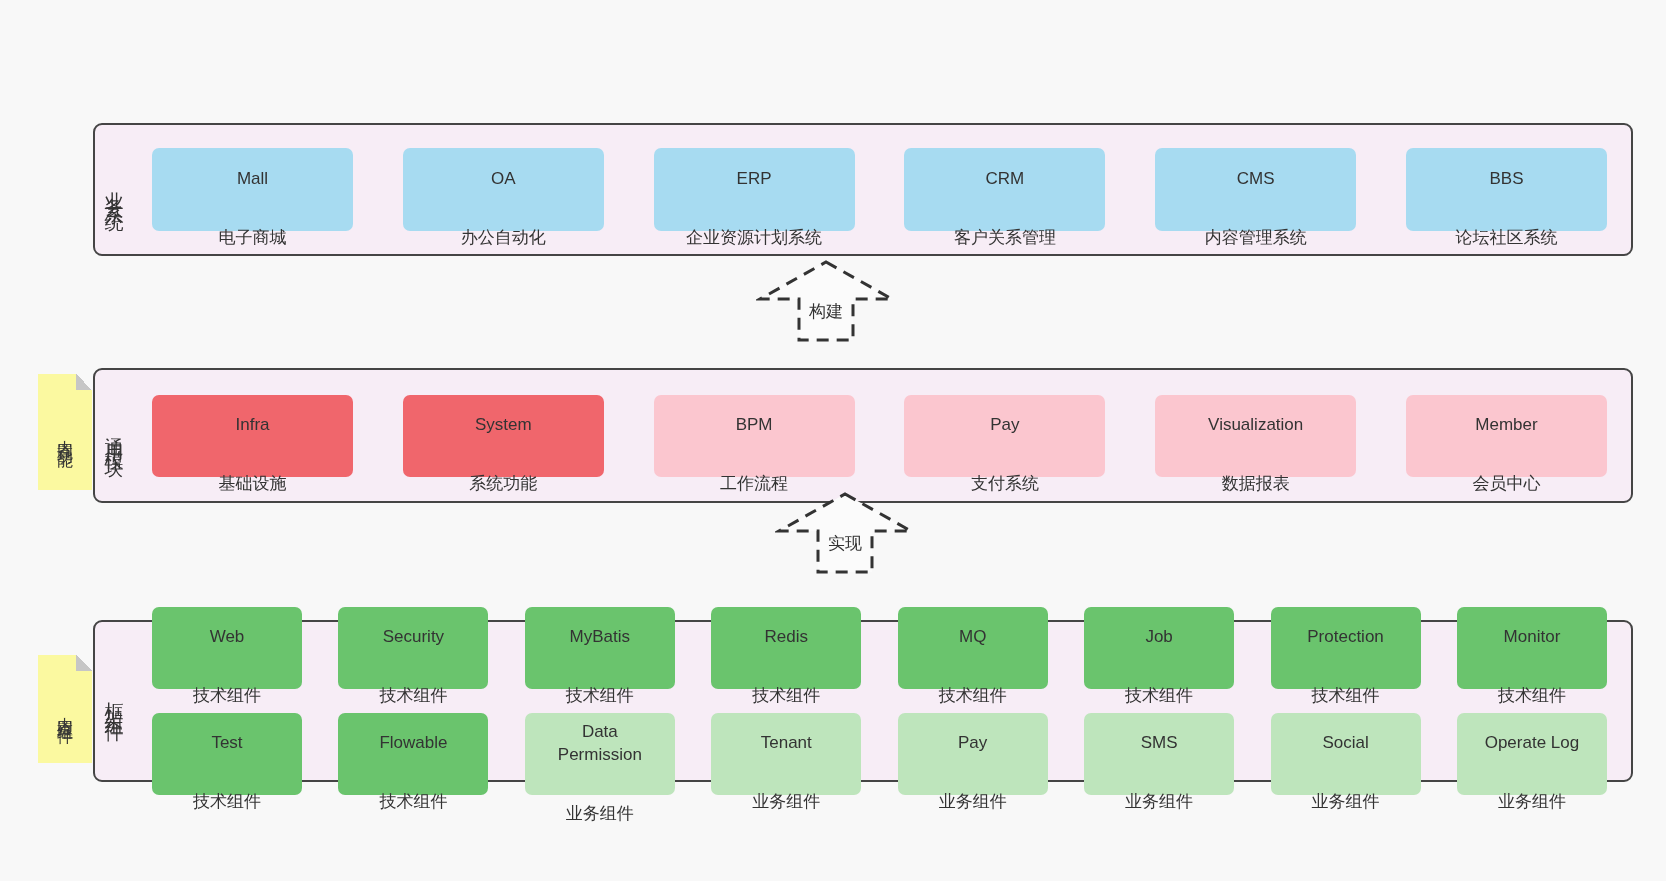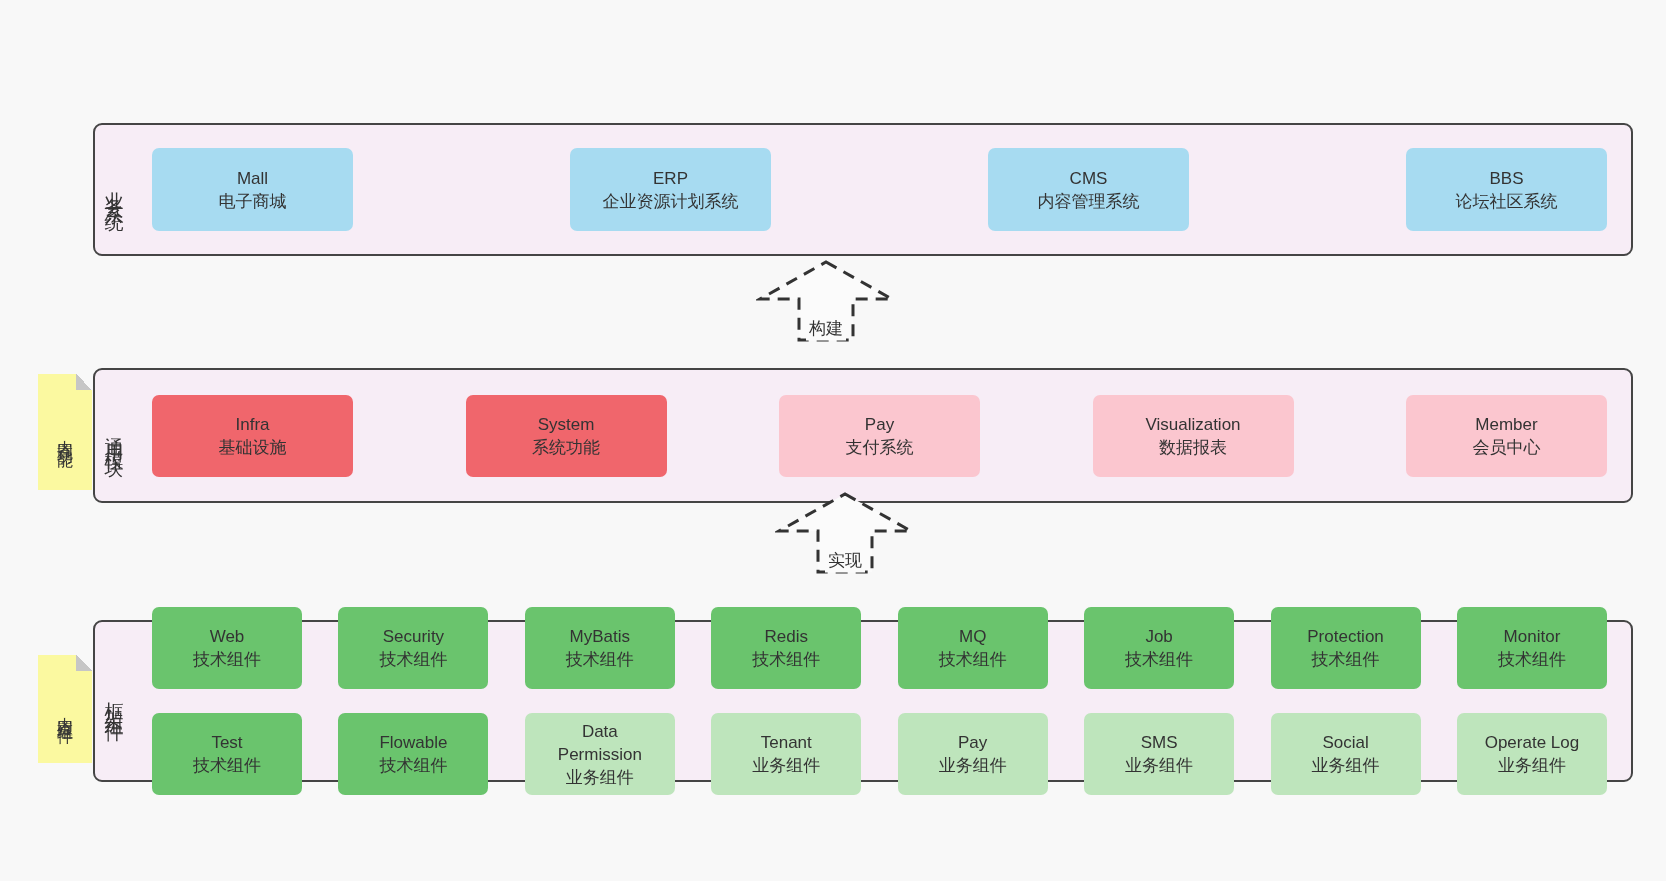--- a/index.html
+++ b/index.html
@@ -25,59 +25,67 @@
 
   .rows{position:absolute;left:57px;right:24px;top:0;bottom:0;
     display:flex;flex-direction:column;justify-content:center;gap:24px;}
   .box-row{display:flex;justify-content:space-between;}
 
   .box{border-radius:7px;display:flex;flex-direction:column;align-items:center;
     justify-content:center;text-align:center;box-sizing:border-box;padding:4px 6px;}
   .layer-business .box{width:201px;height:83px;}
   .layer-modules  .box{width:201px;height:82px;}
   .layer-components .box{width:150px;height:82px;}
-  .box-title,.box-subtitle{font-size:17px;line-height:23px;color:var(--text);}
+  .box-title,.box-subtitle{font-size:17px;line-height:23px;color:var(--text);margin-top:36px;}
   .layer-components .box-title{max-width:112px;}
 
   .blue{background:var(--blue);}   .red{background:var(--red);}
   .pink{background:var(--pink);}   .green{background:var(--green);}
   .lightgreen{background:var(--lightgreen);}
 
   .sticky{position:absolute;left:38px;width:54px;background:var(--sticky);
     display:flex;align-items:center;justify-content:center;}
   .sticky-modules{top:374px;height:116px;}
   .sticky-components{top:655px;height:108px;}
   .sticky-fold{position:absolute;top:0;right:0;width:16px;height:16px;
     background:linear-gradient(to bottom left,var(--page-bg) 50%,var(--sticky-fold) 50%);}
   .sticky-text{writing-mode:vertical-rl;text-orientation:upright;font-size:16px;
     letter-spacing:4px;line-height:1;color:var(--text);padding-top:6px;}
 
   .arrow{position:absolute;width:140px;height:84px;}
   .arrow-build{left:756px;top:259px;}
   .arrow-implement{left:775px;top:491px;}
   .arrow svg{display:block;width:140px;height:84px;}
-  .arrow-label{position:absolute;left:50%;top:69px;transform:translate(-50%,-50%);
+  .arrow-label{position:absolute;left:50%;top:52px;transform:translate(-50%,-50%);
     background:var(--arrow-fill);padding:1px 3px;font-size:17px;color:var(--text);white-space:nowrap;}
 </style>
 </head>
 <body>
 
 <div class="canvas">
 
   <section class="layer layer-business">
     <span class="layer-label">业务系统</span>
     <div class="rows">
         <div class="box-row">
           <div class="box blue">
             <div class="box-title">Mall</div>
             <div class="box-subtitle">电子商城</div>
           </div>
           <div class="box blue">
+            <div class="box-title">OA</div>
+            <div class="box-subtitle">办公自动化</div>
+          </div>
+          <div class="box blue">
             <div class="box-title">ERP</div>
             <div class="box-subtitle">企业资源计划系统</div>
+          </div>
+          <div class="box blue">
+            <div class="box-title">CRM</div>
+            <div class="box-subtitle">客户关系管理</div>
           </div>
           <div class="box blue">
             <div class="box-title">CMS</div>
             <div class="box-subtitle">内容管理系统</div>
           </div>
           <div class="box blue">
             <div class="box-title">BBS</div>
             <div class="box-subtitle">论坛社区系统</div>
           </div>
         </div>
@@ -102,20 +110,24 @@
         <div class="box-row">
           <div class="box red">
             <div class="box-title">Infra</div>
             <div class="box-subtitle">基础设施</div>
           </div>
           <div class="box red">
             <div class="box-title">System</div>
             <div class="box-subtitle">系统功能</div>
           </div>
           <div class="box pink">
+            <div class="box-title">BPM</div>
+            <div class="box-subtitle">工作流程</div>
+          </div>
+          <div class="box pink">
             <div class="box-title">Pay</div>
             <div class="box-subtitle">支付系统</div>
           </div>
           <div class="box pink">
             <div class="box-title">Visualization</div>
             <div class="box-subtitle">数据报表</div>
           </div>
           <div class="box pink">
             <div class="box-title">Member</div>
             <div class="box-subtitle">会员中心</div>

